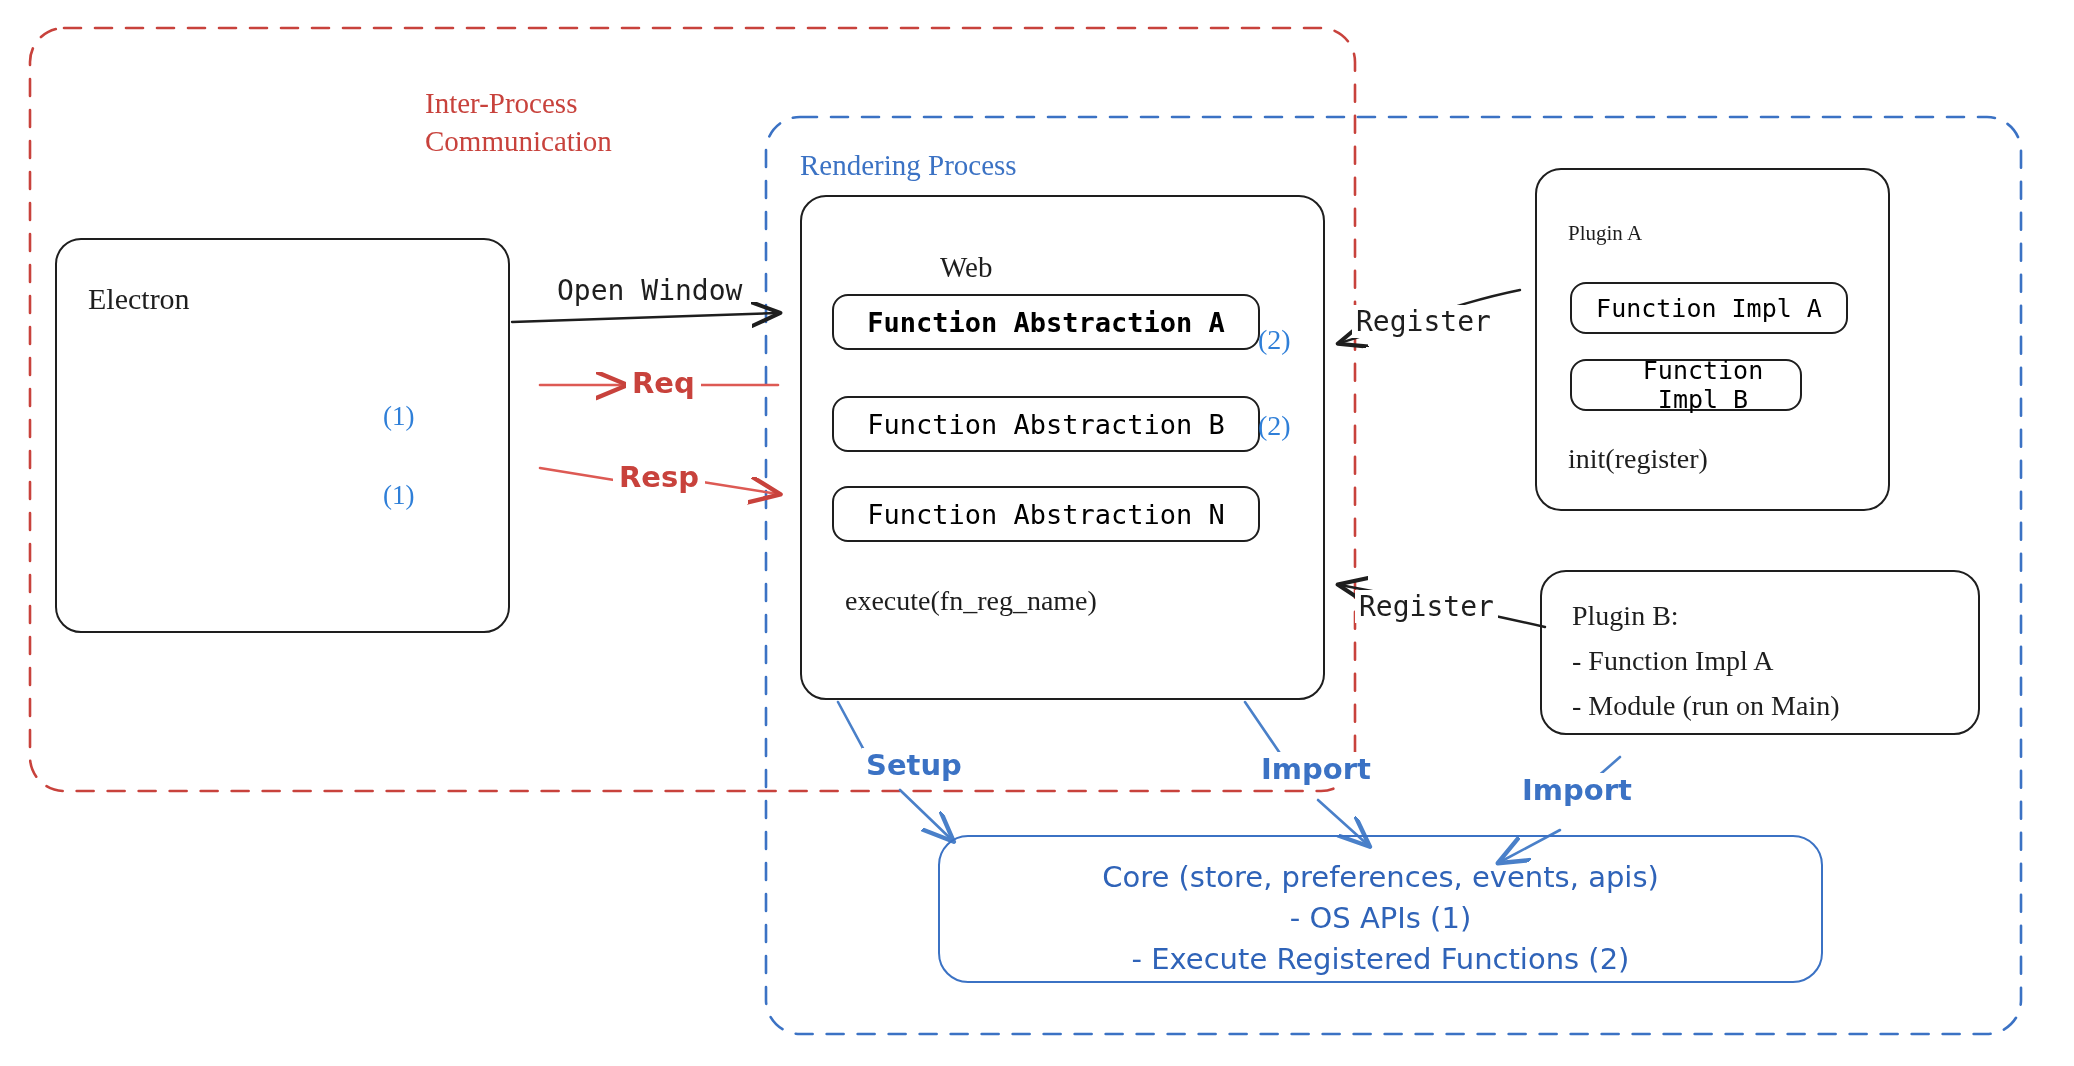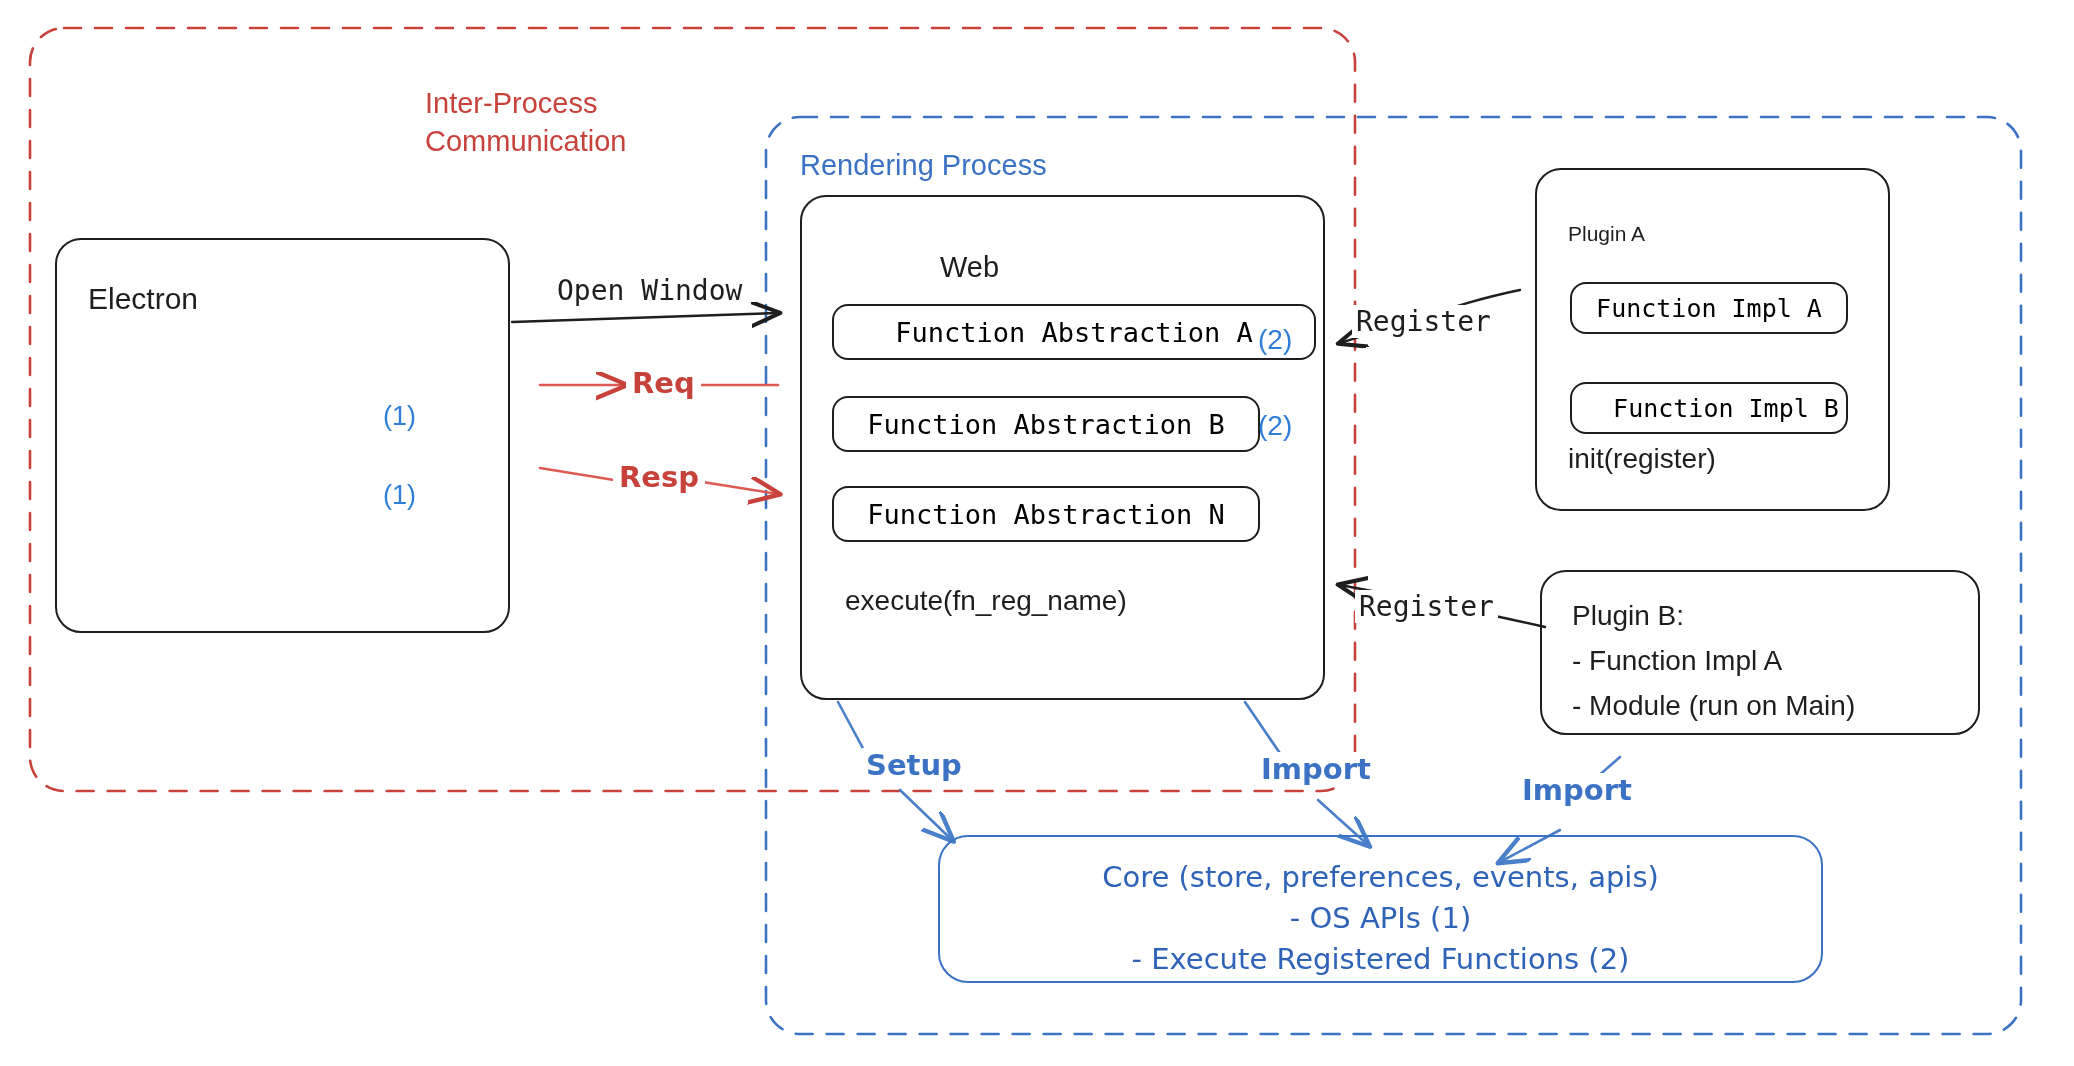--- a/index.html
+++ b/index.html
@@ -37,21 +37,21 @@
     border-radius: 16px;
     background: transparent;
     display: flex;
     align-items: center;
     justify-content: center;
     text-align: center;
   }
   .lbl {
     position: absolute;
     color: #1e1e1e;
-    font-family: Liberation Sans, sans-serif;
+    font-family: Liberation Serif, serif;
     white-space: pre;
     line-height: 1.32;
   }
   .red  { color: #c8423c; }
   .blue { color: #3b72c4; }
   .core-text {
     font-family: "DejaVu Sans", sans-serif;
     font-weight: normal;
     color: #2f63b8;
     text-align: center;
@@ -149,21 +149,21 @@
   <div class="lbl" style="left:88px; top:279px; font-size:30px;">Electron</div>
 
   <div class="lbl num" style="left:380px; top:399px; font-size:27px; background:#fff; padding:0 3px;">(1)</div>
 
   <div class="lbl num" style="left:380px; top:478px; font-size:27px; background:#fff; padding:0 3px;">(1)</div>
 
   <div class="box" style="left:800px; top:195px; width:525px; height:505px;">
   </div>
   <div class="lbl" style="left:940px; top:248px; font-size:29px;">Web</div>
 
-  <div class="inner-box" style="left:832px; top:304px; width:484px; height:56px;">
+  <div class="inner-box" style="left:832px; top:294px; width:428px; height:56px;font-weight:bold;">
     <span style="font-size:27px;">Function Abstraction A</span>
   </div>
   <div class="lbl num" style="left:1258px; top:322px; font-size:28px;">(2)</div>
 
   <div class="inner-box" style="left:832px; top:396px; width:428px; height:56px;">
     <span style="font-size:27px;">Function Abstraction B</span>
   </div>
   <div class="lbl num" style="left:1258px; top:408px; font-size:28px;">(2)</div>
 
   <div class="inner-box" style="left:832px; top:486px; width:428px; height:56px;">
@@ -173,21 +173,21 @@
   <div class="lbl" style="left:845px; top:583px; font-size:28px;">execute(fn_reg_name)</div>
 
   <div class="box" style="left:1535px; top:168px; width:355px; height:343px;">
   </div>
   <div class="lbl" style="left:1568px; top:220px; font-size:21px;">Plugin A</div>
 
   <div class="inner-box" style="left:1570px; top:282px; width:278px; height:52px;">
     <span style="font-size:25px;">Function Impl A</span>
   </div>
 
-  <div class="inner-box" style="left:1570px; top:382px; width:278px; height:52px;padding-left:34px;">
+  <div class="inner-box" style="left:1570px; top:359px; width:232px; height:52px;padding-left:34px;">
     <span style="font-size:25px;">Function Impl B</span>
   </div>
 
   <div class="lbl" style="left:1568px; top:441px; font-size:28px;">init(register)</div>
 
   <div class="box" style="left:1540px; top:570px; width:440px; height:165px;">
   </div>
   <div class="lbl" style="left:1572px; top:598px; font-size:28px;">Plugin B:</div>
   <div class="lbl" style="left:1572px; top:643px; font-size:28px;">- Function Impl A</div>
   <div class="lbl" style="left:1572px; top:688px; font-size:28px;">- Module (run on Main)</div>

